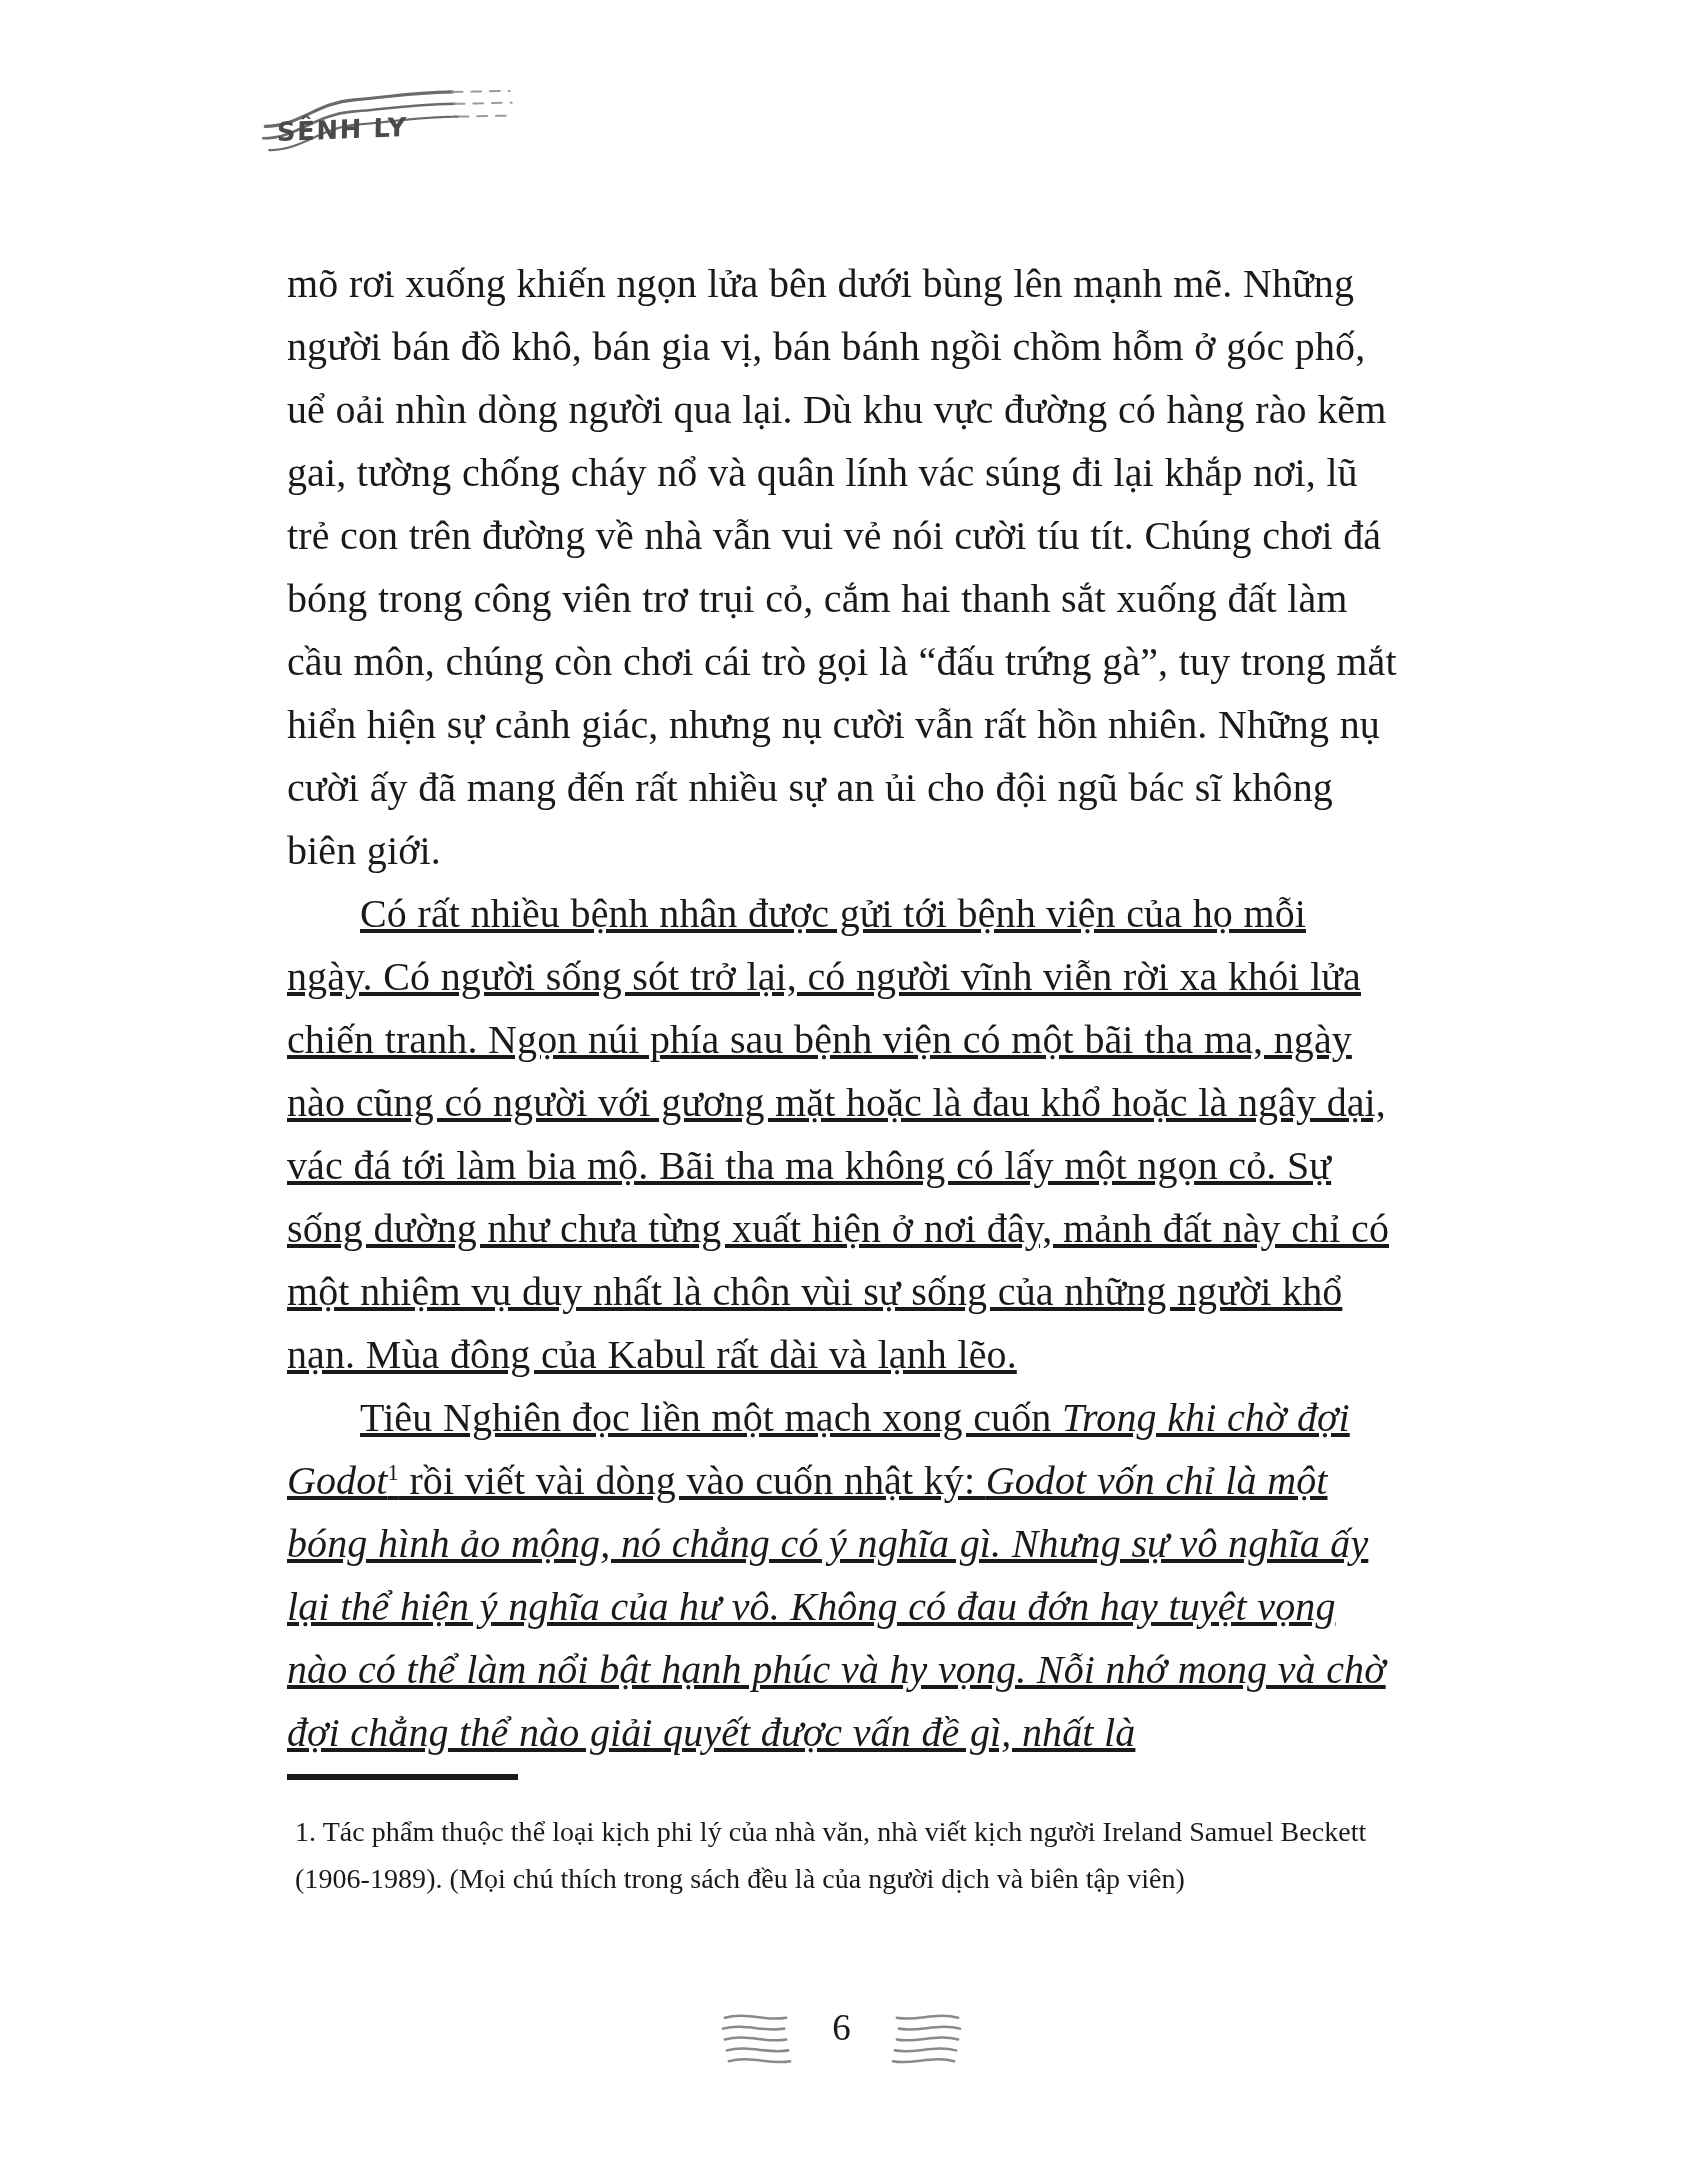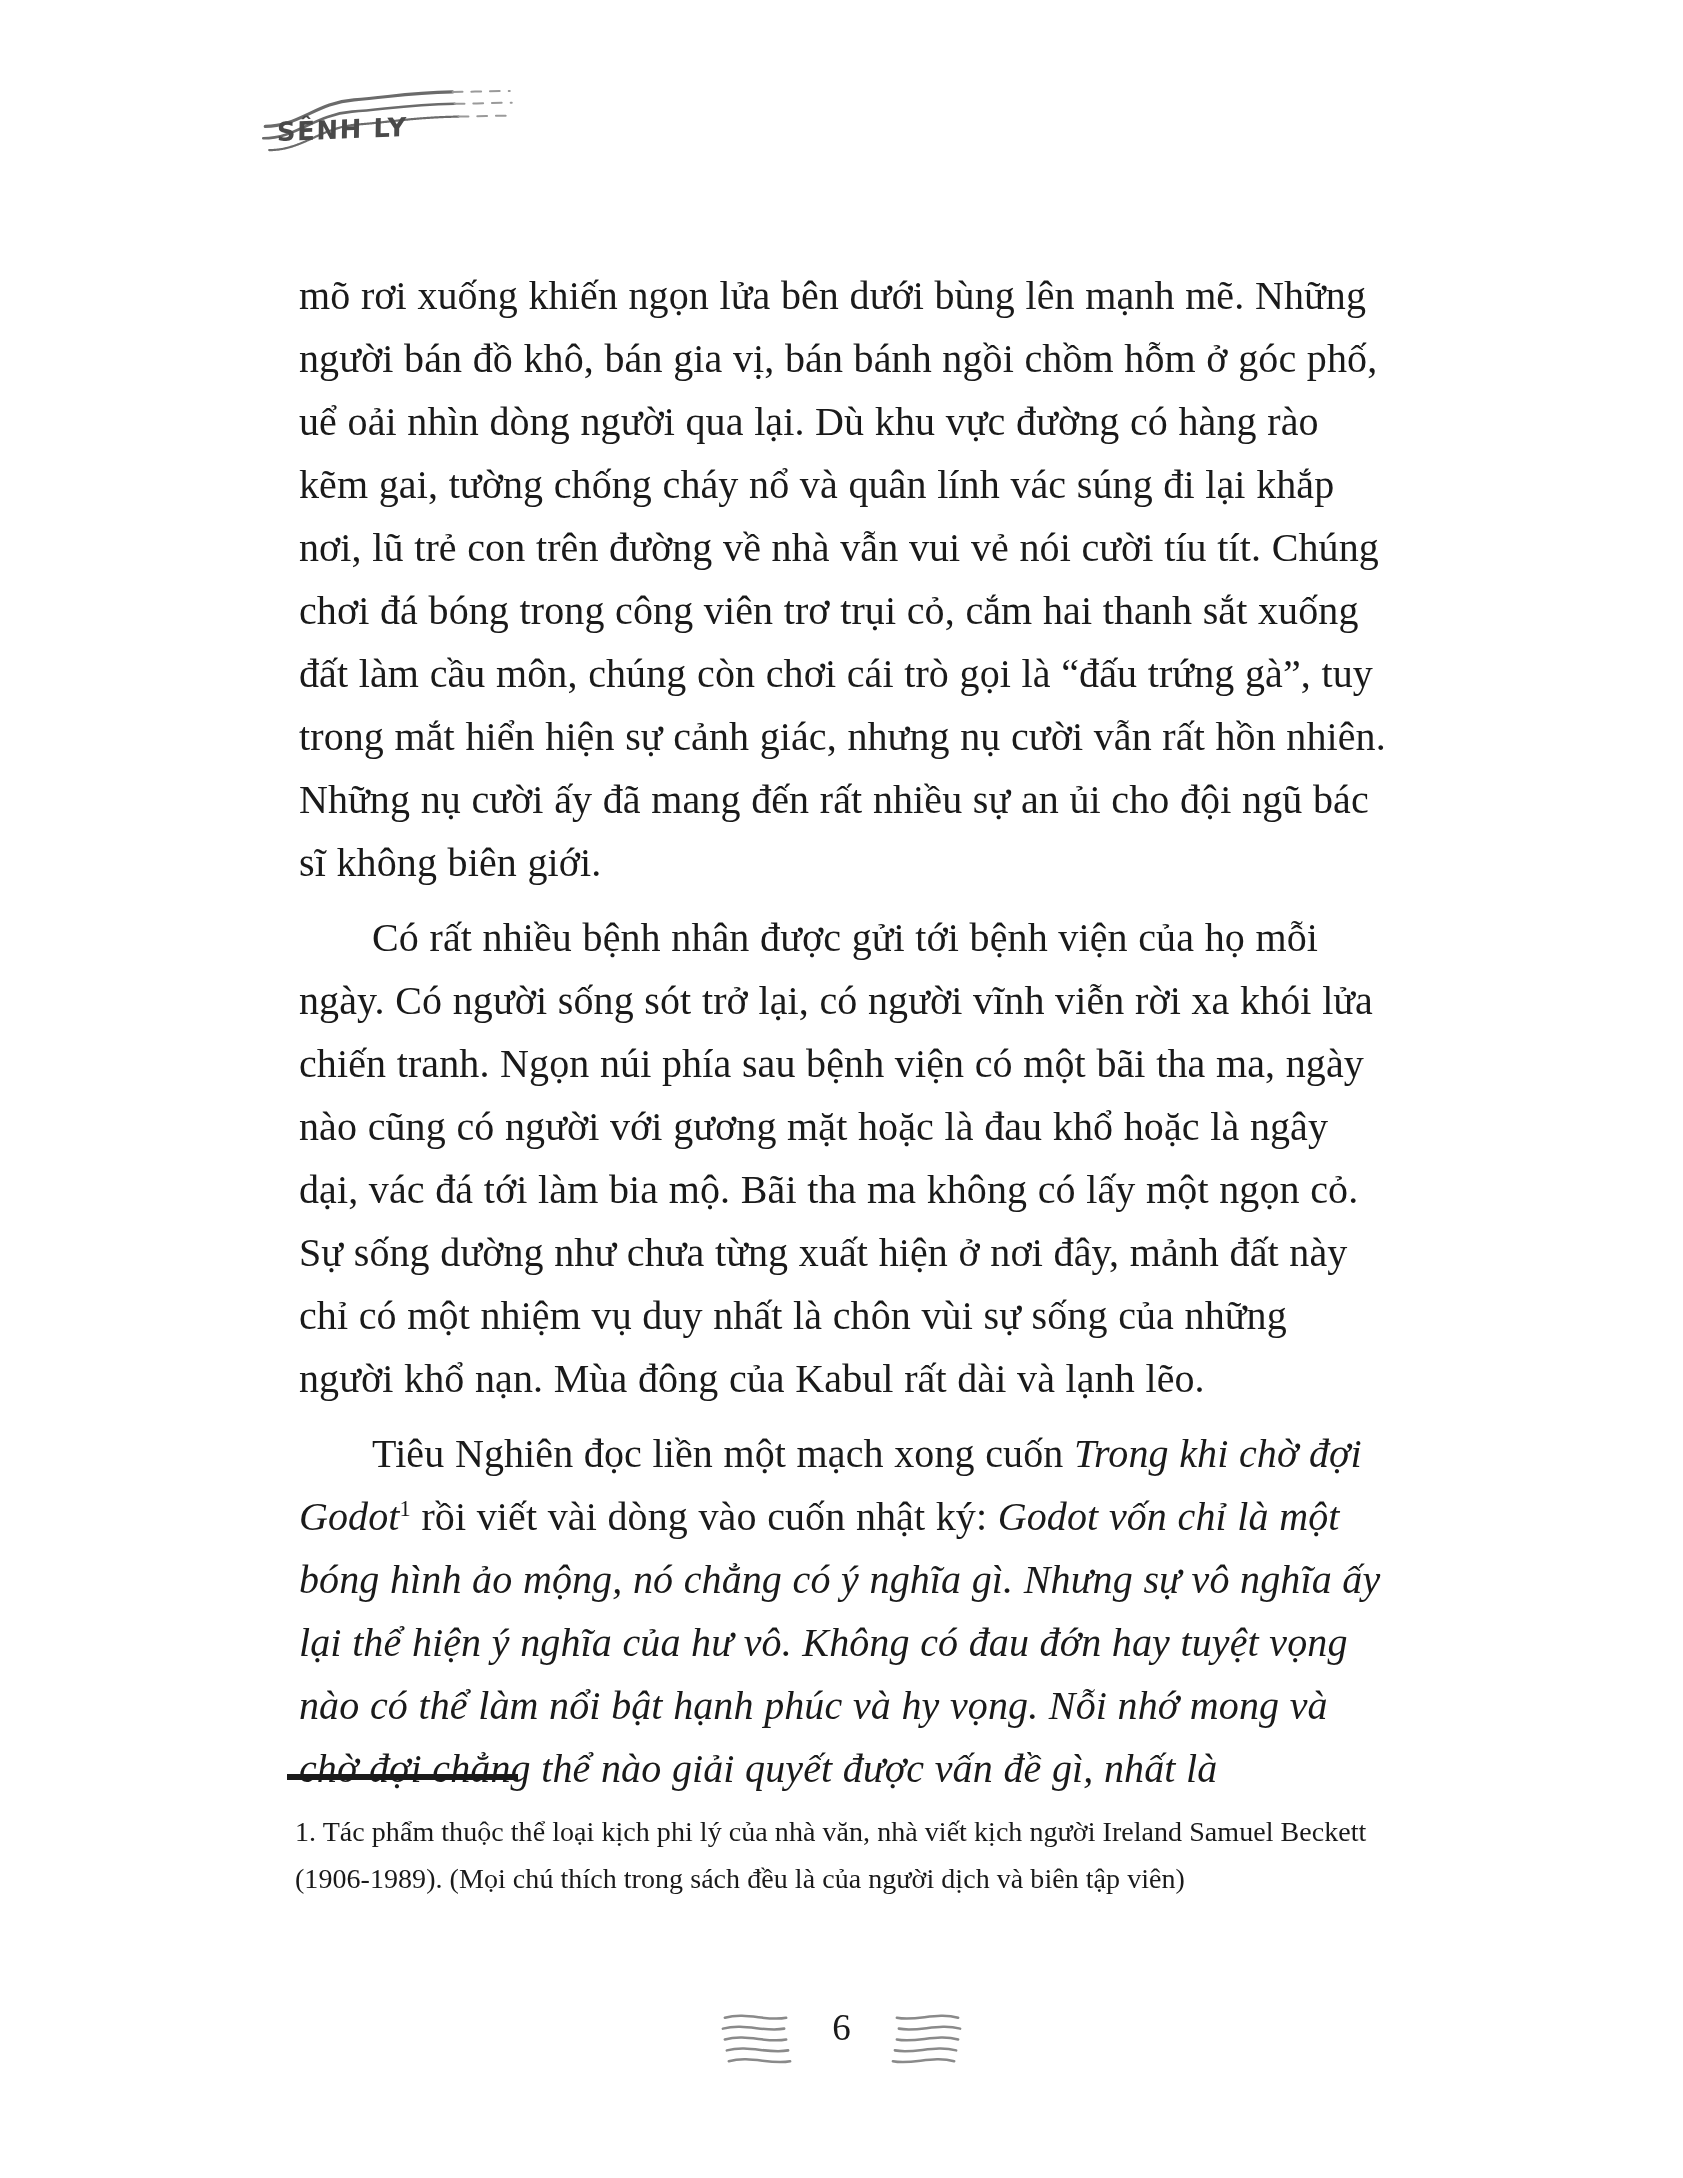--- a/index.html
+++ b/index.html
@@ -40,28 +40,28 @@
   }
 
   
   .textblock {
     position: absolute;
     left: 287px;
     top: 252px;
     width: 1112px;
   }
   p.body {
-    margin: 12px;
+    margin: 0;
     font-size: 40px;
     line-height: 63px;
     text-align: left;
     letter-spacing: 0.1px;
     word-spacing: 0.5px;
   }
-  p.indent { text-indent: 73px; }
+  p.indent { text-indent: 73px; text-decoration: underline; }
   .i { font-style: italic; }
   sup.fnmark {
     font-size: 0.56em;
     vertical-align: super;
     line-height: 0;
     font-style: normal;
   }
 
   
   .fn-wrap {

